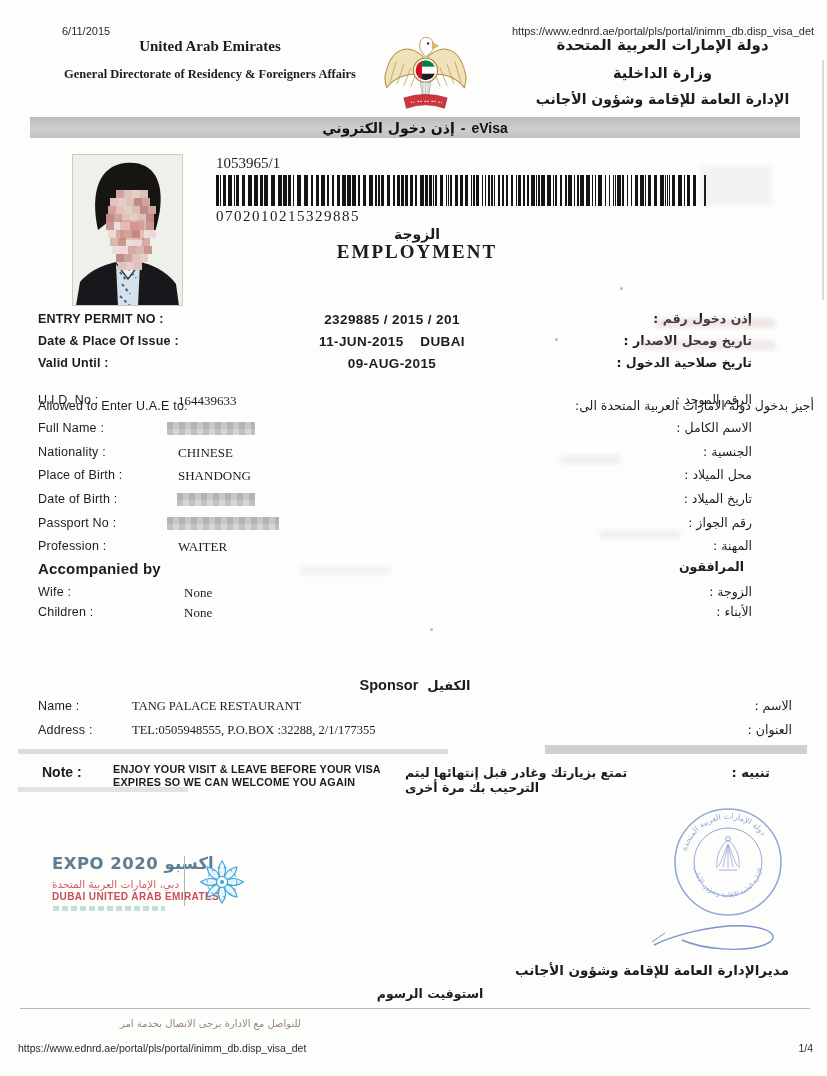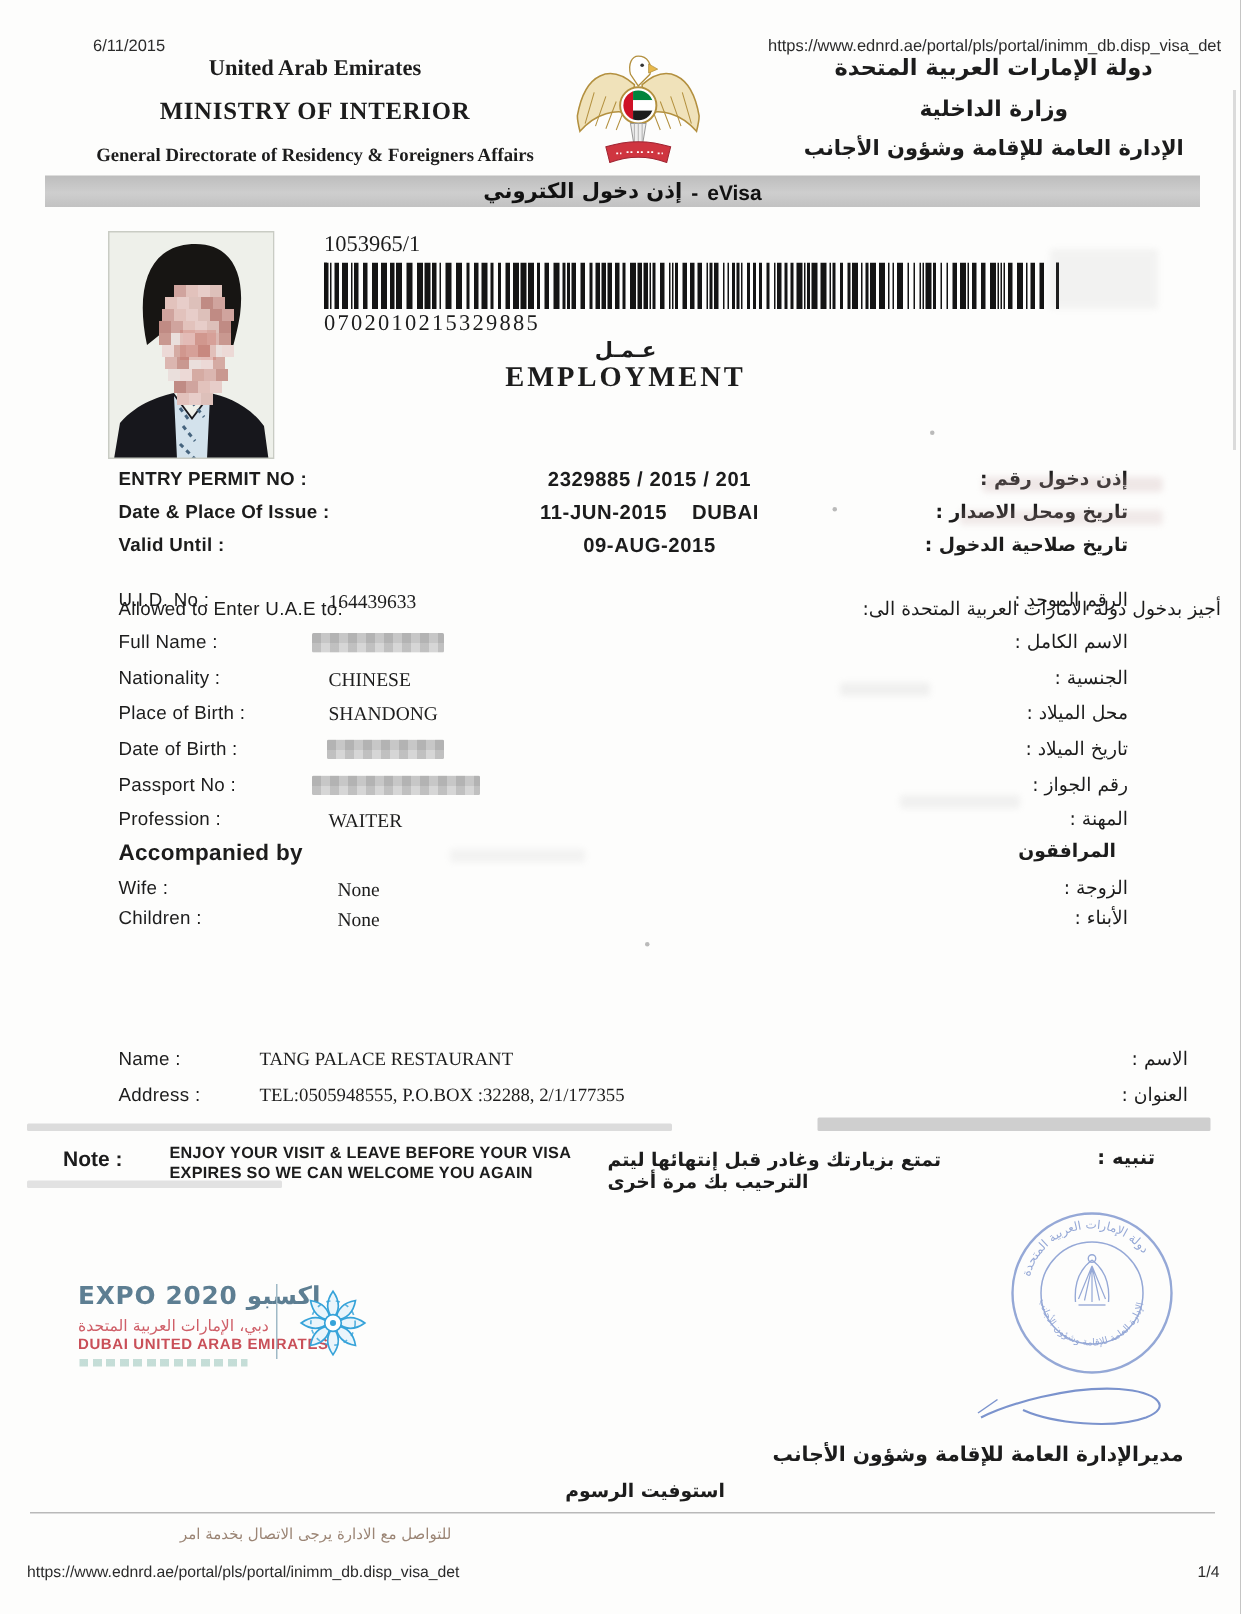--- a/index.html
+++ b/index.html
@@ -38,21 +38,21 @@
   .filenum{left:216px;top:155px;font-size:15px;}
   .barcode{left:216px;top:175px;width:486px;height:31px;overflow:hidden;white-space:nowrap;
     border-left:2px solid #111;border-right:2px solid #111;}
   .barcode i{display:inline-block;height:100%;background:#141414;}
   .bcnum{left:216px;top:208px;font-size:15px;letter-spacing:1.5px;}
   .vtype-ar{left:292px;top:226px;width:250px;text-align:center;font-weight:bold;font-size:14px;}
   .vtype-en{left:292px;top:241px;width:250px;text-align:center;font-family:"Liberation Serif",serif;
     font-weight:bold;font-size:19px;letter-spacing:2px;}
 
   
-  .row{position:absolute;left:38px;right:35px;height:20px;font-size:12.5px;margin-left:41px;}
+  .row{position:absolute;left:38px;right:35px;height:20px;font-size:12.5px;}
   .row .lbl{position:absolute;left:0;top:0;letter-spacing:.2px;white-space:pre;}
   .row .val{position:absolute;left:140px;top:0;font-family:"Liberation Serif",serif;font-size:13px;white-space:pre;}
   .row .arl{position:absolute;right:40px;top:-1px;direction:rtl;font-family:"DejaVu Sans",sans-serif;font-size:12.5px;white-space:nowrap;}
   .row.permit .lbl{font-weight:bold;}
   .row.permit .arl{font-weight:bold;}
   .row.permit .val{left:254px;width:200px;text-align:center;font-family:"Liberation Sans",sans-serif;
     font-weight:bold;font-size:13.5px;letter-spacing:.4px;}
   .row .arl.wide{right:-22px;}
   .row .arl.edge{right:0;}
   .sec-title{font-weight:bold;font-size:15px;letter-spacing:.2px;}
@@ -96,21 +96,20 @@
 </head>
 <body>
 
 <div id="page">
 
   <div class="abs ph" style="left:38px;top:25px;">6/11/2015</div>
   <div class="abs ph" style="left:488px;top:25px;">https://www.ednrd.ae/portal/pls/portal/inimm_db.disp_visa_det</div>
 
   <div class="abs head-en">
     <div class="l1">United Arab Emirates</div>
-    <div class="l2">MINISTRY OF INTERIOR</div>
     <div class="l3">General Directorate of Residency &amp; Foreigners Affairs</div>
   </div>
 
   <div class="abs" style="left:378px;top:32px;">
     <svg width="95" height="80" viewBox="0 0 110 92">
       <g>
         <path d="M52 28 C34 12 14 18 8 52 C8 56 9 60 10 64 C22 50 38 46 51 51 Z" fill="#f0e2ba" stroke="#b3903f" stroke-width="1.2"></path>
         <path d="M14 58 L21 34 M22 60 L30 37 M30 62 L38 41 M38 63 L45 45" stroke="#b3903f" stroke-width=".8" fill="none"></path>
         <path d="M58 28 C76 12 96 18 102 52 C102 56 101 60 100 64 C88 50 72 46 59 51 Z" fill="#f0e2ba" stroke="#b3903f" stroke-width="1.2"></path>
         <path d="M96 58 L89 34 M88 60 L80 37 M80 62 L72 41 M72 63 L65 45" stroke="#b3903f" stroke-width=".8" fill="none"></path>
@@ -208,21 +207,21 @@
         </g>
       <rect x="48" y="66" width="24" height="20" fill="rgba(198,82,70,.22)"></rect>
       <rect x="0.5" y="0.5" width="110" height="151" fill="none" stroke="#c9ccc4"></rect>
     </svg>
   </div>
 
   <div class="abs serif filenum">1053965/1</div>
   <div class="abs barcode"><span><i style="width:1px;margin-right:1px"></i><i style="width:1px;margin-right:2px"></i><i style="width:3px;margin-right:2px"></i><i style="width:4px;margin-right:2px"></i><i style="width:1px;margin-right:1px"></i><i style="width:3px;margin-right:3px"></i><i style="width:3px;margin-right:3px"></i><i style="width:4px;margin-right:2px"></i><i style="width:4px;margin-right:2px"></i><i style="width:3px;margin-right:1px"></i><i style="width:4px;margin-right:3px"></i><i style="width:4px;margin-right:3px"></i><i style="width:4px;margin-right:1px"></i><i style="width:4px;margin-right:1px"></i><i style="width:3px;margin-right:2px"></i><i style="width:1px;margin-right:3px"></i><i style="width:4px;margin-right:3px"></i><i style="width:4px;margin-right:3px"></i><i style="width:2px;margin-right:3px"></i><i style="width:3px;margin-right:2px"></i><i style="width:4px;margin-right:2px"></i><i style="width:2px;margin-right:3px"></i><i style="width:2px;margin-right:3px"></i><i style="width:3px;margin-right:2px"></i><i style="width:4px;margin-right:1px"></i><i style="width:4px;margin-right:1px"></i><i style="width:4px;margin-right:2px"></i><i style="width:2px;margin-right:3px"></i><i style="width:3px;margin-right:3px"></i><i style="width:4px;margin-right:2px"></i><i style="width:2px;margin-right:1px"></i><i style="width:2px;margin-right:1px"></i><i style="width:3px;margin-right:3px"></i><i style="width:3px;margin-right:3px"></i><i style="width:2px;margin-right:2px"></i><i style="width:3px;margin-right:1px"></i><i style="width:3px;margin-right:1px"></i><i style="width:3px;margin-right:2px"></i><i style="width:3px;margin-right:2px"></i><i style="width:2px;margin-right:3px"></i><i style="width:4px;margin-right:1px"></i><i style="width:3px;margin-right:1px"></i><i style="width:3px;margin-right:1px"></i><i style="width:1px;margin-right:1px"></i><i style="width:2px;margin-right:3px"></i><i style="width:3px;margin-right:3px"></i><i style="width:1px;margin-right:1px"></i><i style="width:1px;margin-right:1px"></i><i style="width:2px;margin-right:3px"></i><i style="width:3px;margin-right:2px"></i><i style="width:3px;margin-right:2px"></i><i style="width:3px;margin-right:3px"></i><i style="width:1px;margin-right:1px"></i><i style="width:2px;margin-right:1px"></i><i style="width:3px;margin-right:3px"></i><i style="width:1px;margin-right:2px"></i><i style="width:1px;margin-right:2px"></i><i style="width:2px;margin-right:1px"></i><i style="width:2px;margin-right:1px"></i><i style="width:1px;margin-right:3px"></i><i style="width:2px;margin-right:2px"></i><i style="width:2px;margin-right:2px"></i><i style="width:2px;margin-right:3px"></i><i style="width:2px;margin-right:3px"></i><i style="width:1px;margin-right:1px"></i><i style="width:3px;margin-right:2px"></i><i style="width:2px;margin-right:2px"></i><i style="width:2px;margin-right:2px"></i><i style="width:4px;margin-right:1px"></i><i style="width:1px;margin-right:1px"></i><i style="width:2px;margin-right:1px"></i><i style="width:4px;margin-right:2px"></i><i style="width:4px;margin-right:2px"></i><i style="width:1px;margin-right:1px"></i><i style="width:2px;margin-right:3px"></i><i style="width:2px;margin-right:3px"></i><i style="width:2px;margin-right:1px"></i><i style="width:4px;margin-right:2px"></i><i style="width:1px;margin-right:2px"></i><i style="width:2px;margin-right:1px"></i><i style="width:4px;margin-right:2px"></i><i style="width:4px;margin-right:2px"></i><i style="width:1px;margin-right:2px"></i><i style="width:1px;margin-right:2px"></i><i style="width:4px;margin-right:3px"></i><i style="width:1px;margin-right:3px"></i><i style="width:1px;margin-right:3px"></i><i style="width:1px;margin-right:1px"></i><i style="width:1px;margin-right:1px"></i><i style="width:4px;margin-right:1px"></i><i style="width:2px;margin-right:3px"></i><i style="width:1px;margin-right:3px"></i><i style="width:1px;margin-right:3px"></i><i style="width:3px;margin-right:2px"></i><i style="width:4px;margin-right:1px"></i><i style="width:1px;margin-right:2px"></i><i style="width:3px;margin-right:3px"></i><i style="width:3px;margin-right:3px"></i><i style="width:4px;margin-right:1px"></i><i style="width:1px;margin-right:1px"></i><i style="width:1px;margin-right:1px"></i><i style="width:1px;margin-right:2px"></i><i style="width:3px;margin-right:3px"></i><i style="width:4px;margin-right:2px"></i><i style="width:1px;margin-right:2px"></i><i style="width:3px;margin-right:3px"></i><i style="width:3px;margin-right:3px"></i></span></div>
   <div class="abs serif bcnum">0702010215329885</div>
 
-  <div class="abs vtype-ar ar">عـمـل</div>
+  <div class="abs vtype-ar ar">الزوجة</div>
   <div class="abs vtype-en">EMPLOYMENT</div>
 
   <div class="row permit" style="top:312px;">
     <span class="lbl">ENTRY PERMIT NO :</span>
     <span class="val">2329885 / 2015 / 201</span>
     <span class="arl">إذن دخول رقم :</span>
   </div>
   <div class="row permit" style="top:334px;">
     <span class="lbl">Date &amp; Place Of Issue :</span>
     <span class="val">11-JUN-2015    DUBAI</span>
@@ -281,20 +280,24 @@
     <span class="lbl">Wife :</span>
     <span class="val" style="left:146px;">None</span>
     <span class="arl">الزوجة :</span>
   </div>
   <div class="row" style="top:605px;">
     <span class="lbl">Children :</span>
     <span class="val" style="left:146px;">None</span>
     <span class="arl">الأبناء :</span>
   </div>
 
+  <div class="abs sponsor-title">
+    <span class="en">Sponsor</span>
+    <span class="arw ar">الكفيل</span>
+  </div>
   <div class="row sprow" style="top:699px;">
     <span class="lbl">Name :</span>
     <span class="val">TANG PALACE RESTAURANT</span>
     <span class="arl edge">الاسم :</span>
   </div>
   <div class="row sprow" style="top:723px;">
     <span class="lbl">Address :</span>
     <span class="val">TEL:0505948555, P.O.BOX :32288, 2/1/177355</span>
     <span class="arl edge">العنوان :</span>
   </div>

